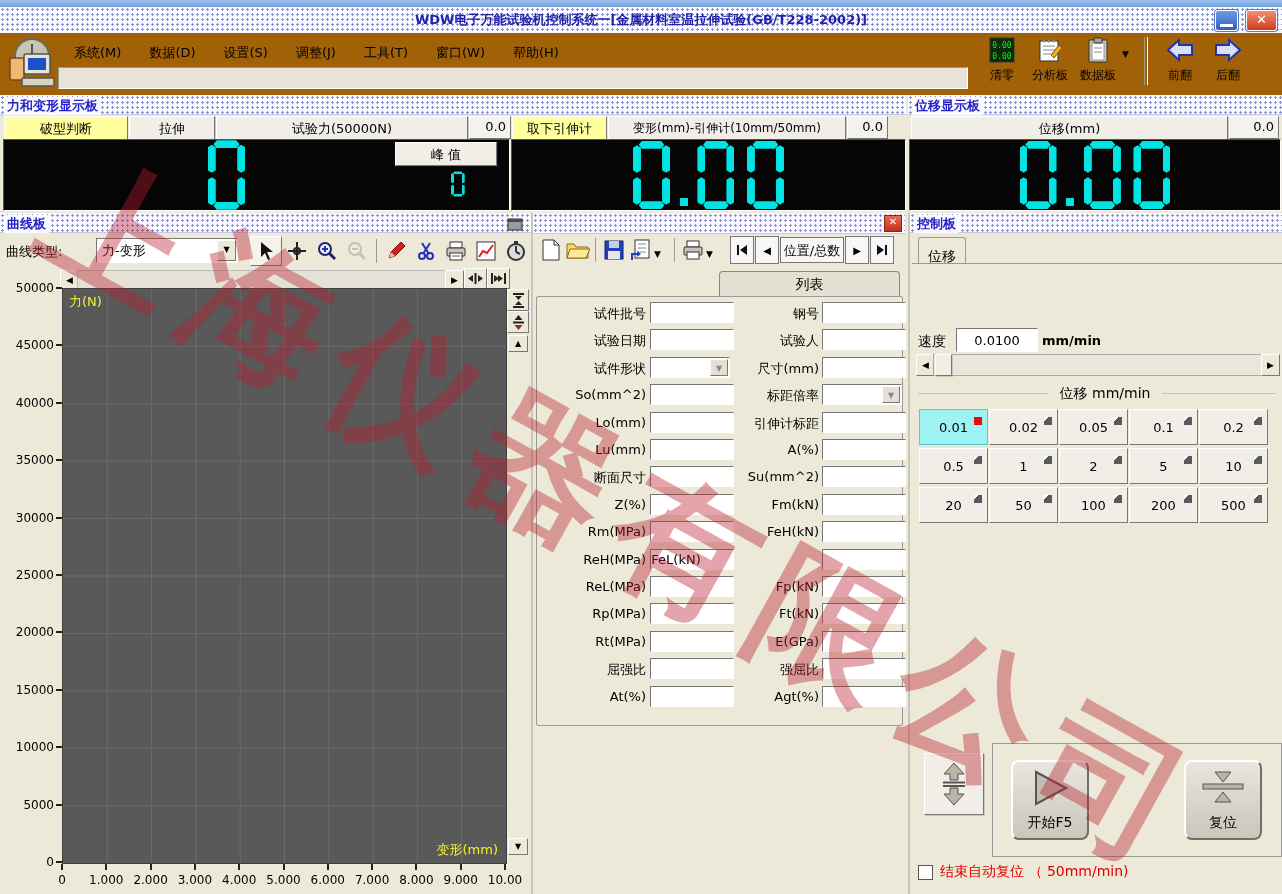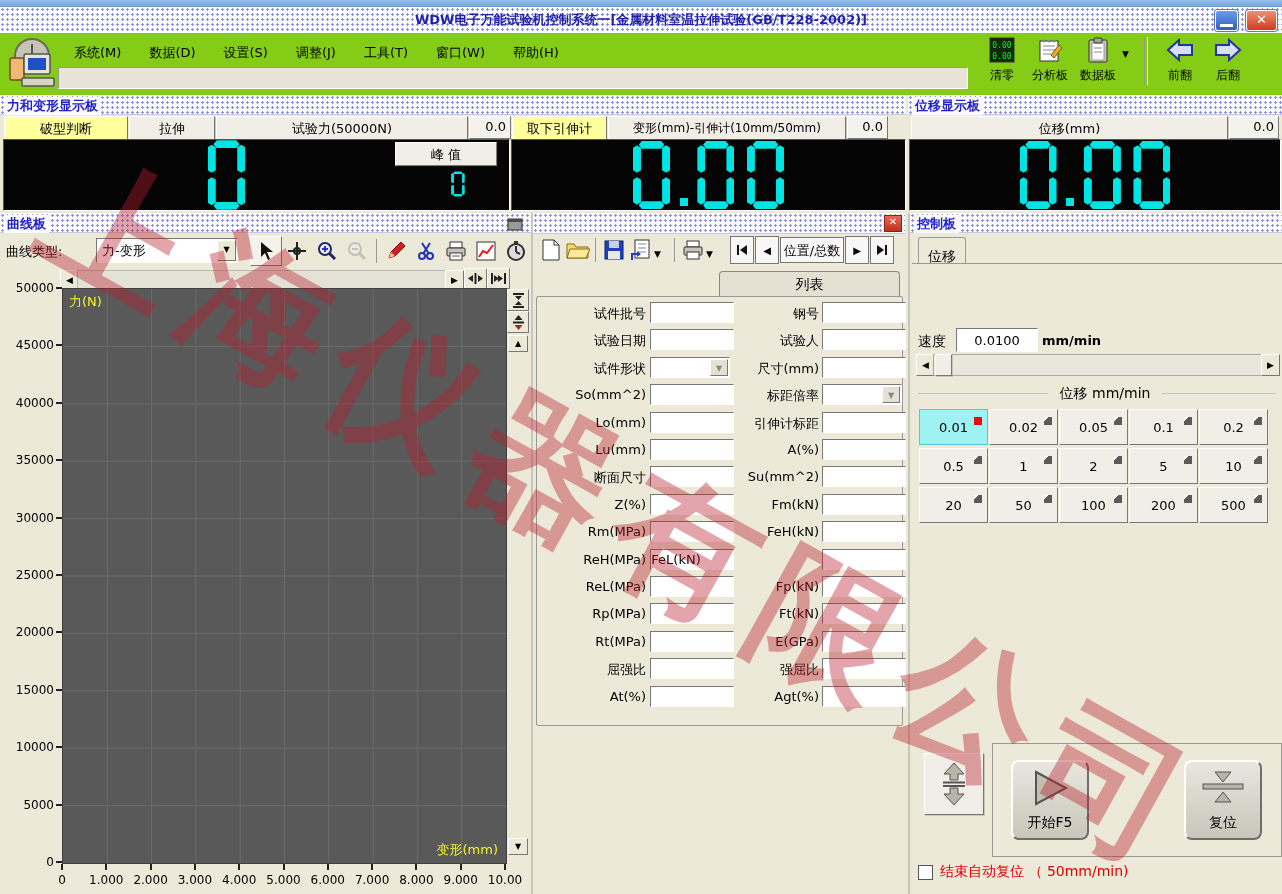--- a/index.html
+++ b/index.html
@@ -10,21 +10,21 @@
   
   .dotted{background-color:#FAFAFF;background-image:radial-gradient(circle,#8A92E0 1px,transparent 1.1px);background-size:5px 5px;}
   .titlebar{left:0;top:7px;width:1282px;height:26px;border-bottom:1px solid #b9b9c9;}
   .titlebar .title{position:absolute;left:0;right:0;top:4px;text-align:center;font-size:13px;font-weight:bold;color:#2222A8;}
   .winbtn{position:absolute;top:3px;height:19px;border:1px solid #fff;border-radius:3px;box-shadow:0 0 0 1px #5a7ab8;}
   .btn-min{right:44px;width:21px;background:linear-gradient(#6d9be8,#2f5fc0);}
   .btn-min::after{content:"";position:absolute;left:4px;right:4px;bottom:3px;height:3px;background:#fff;}
   .btn-close{right:5px;width:29px;background:linear-gradient(#ef9070,#d03a20);}
   .btn-close::after{content:"✕";position:absolute;left:0;right:0;top:1px;text-align:center;color:#fff;font-size:13px;font-weight:bold;}
   
-  .menuband{left:0;top:33px;width:1282px;height:62px;background:#84cc16;}
+  .menuband{left:0;top:33px;width:1282px;height:62px;background:#a16207;}
   .appicon{left:8px;top:3px;width:48px;height:54px;}
   .menu-bar{left:60px;top:8px;height:22px;display:flex;}
   .menu-item{font-size:13px;color:#000;padding:3px 14px 0 14px;cursor:default;}
   .toolbar-strip{left:58px;top:34px;width:908px;height:20px;background:#E7E3D7;border:1px solid;border-color:#9a9a8a #fff #fff #9a9a8a;}
   .right-toolbar{left:978px;top:2px;height:58px;display:flex;align-items:flex-start;}
   .tbtn{width:48px;text-align:center;cursor:default;}
   .tbtn .ticon{height:30px;display:flex;align-items:center;justify-content:center;}
   .tbtn .tlabel{font-size:12px;color:#000;margin-top:2px;white-space:nowrap;}
   .tb-caret{width:16px;padding-top:14px;font-size:9px;color:#000;}
   .tb-sep{width:2px;height:48px;margin:2px 8px 0 6px;border-left:1px solid #9a9a8a;border-right:1px solid #fff;}

